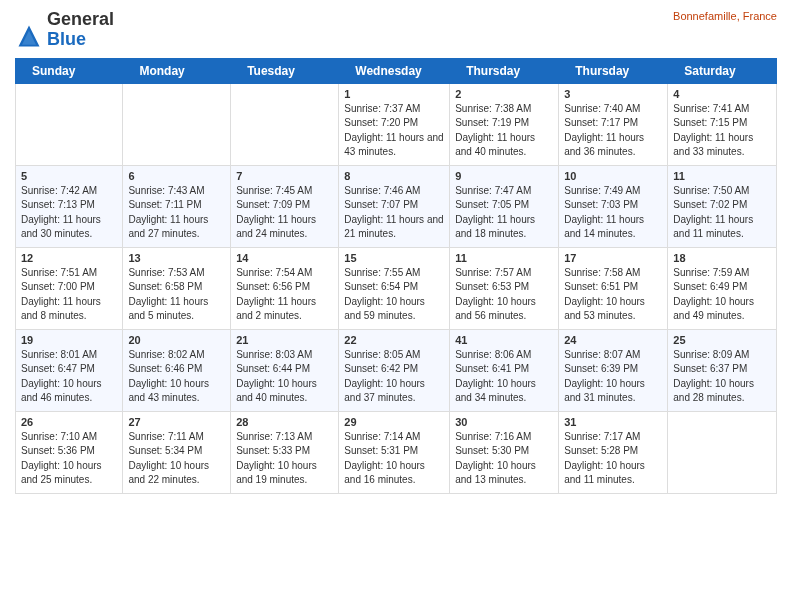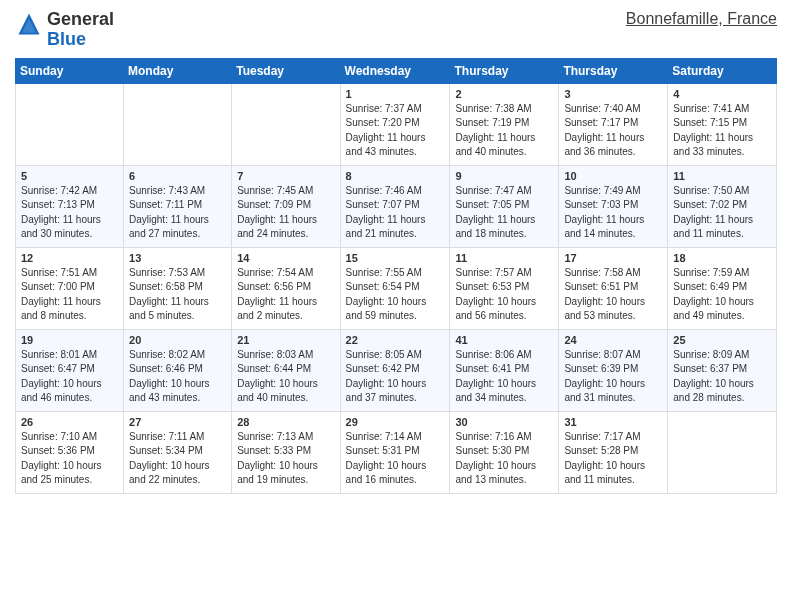--- a/index.html
+++ b/index.html
@@ -17,21 +17,21 @@
       background: #fff;
     }
     .header {
       display: flex;
       justify-content: space-between;
       align-items: flex-start;
       margin-bottom: 8px;
     }
     .logo {
       display: flex;
-      align-items: flex-start;
+      align-items: flex-end;
       gap: 4px;
     }
     .logo-text {
       font-size: 18px;
       font-weight: bold;
       line-height: 1.1;
     }
     .logo-text .general { color: #333; }
     .logo-text .blue { color: #1a6abf; }
     .logo-icon {
@@ -41,35 +41,34 @@
     .title-block {
       text-align: right;
     }
     .month-title {
       font-size: 32px;
       font-weight: normal;
       color: #222;
       line-height: 1.1;
     }
     .location {
-      font-size: 16px;
-      color: #404040;
-      text-decoration: underline;
+      font-size: 11px;
+      color: #c2410c;
     }
     .calendar {
       width: 100%;
       border-collapse: collapse;
       border: 1px solid #ccc;
     }
     .calendar th {
       background: #1a6abf;
       color: #fff;
       font-size: 12px;
       font-weight: bold;
-      padding: 5px 4px;
+      padding: 5px 16px;
       text-align: left;
       border: 1px solid #1a6abf;
     }
     .calendar td {
       width: 113px;
       vertical-align: top;
       padding: 4px 5px;
       font-size: 9.5px;
       color: #333;
       border: 1px solid #ddd;

